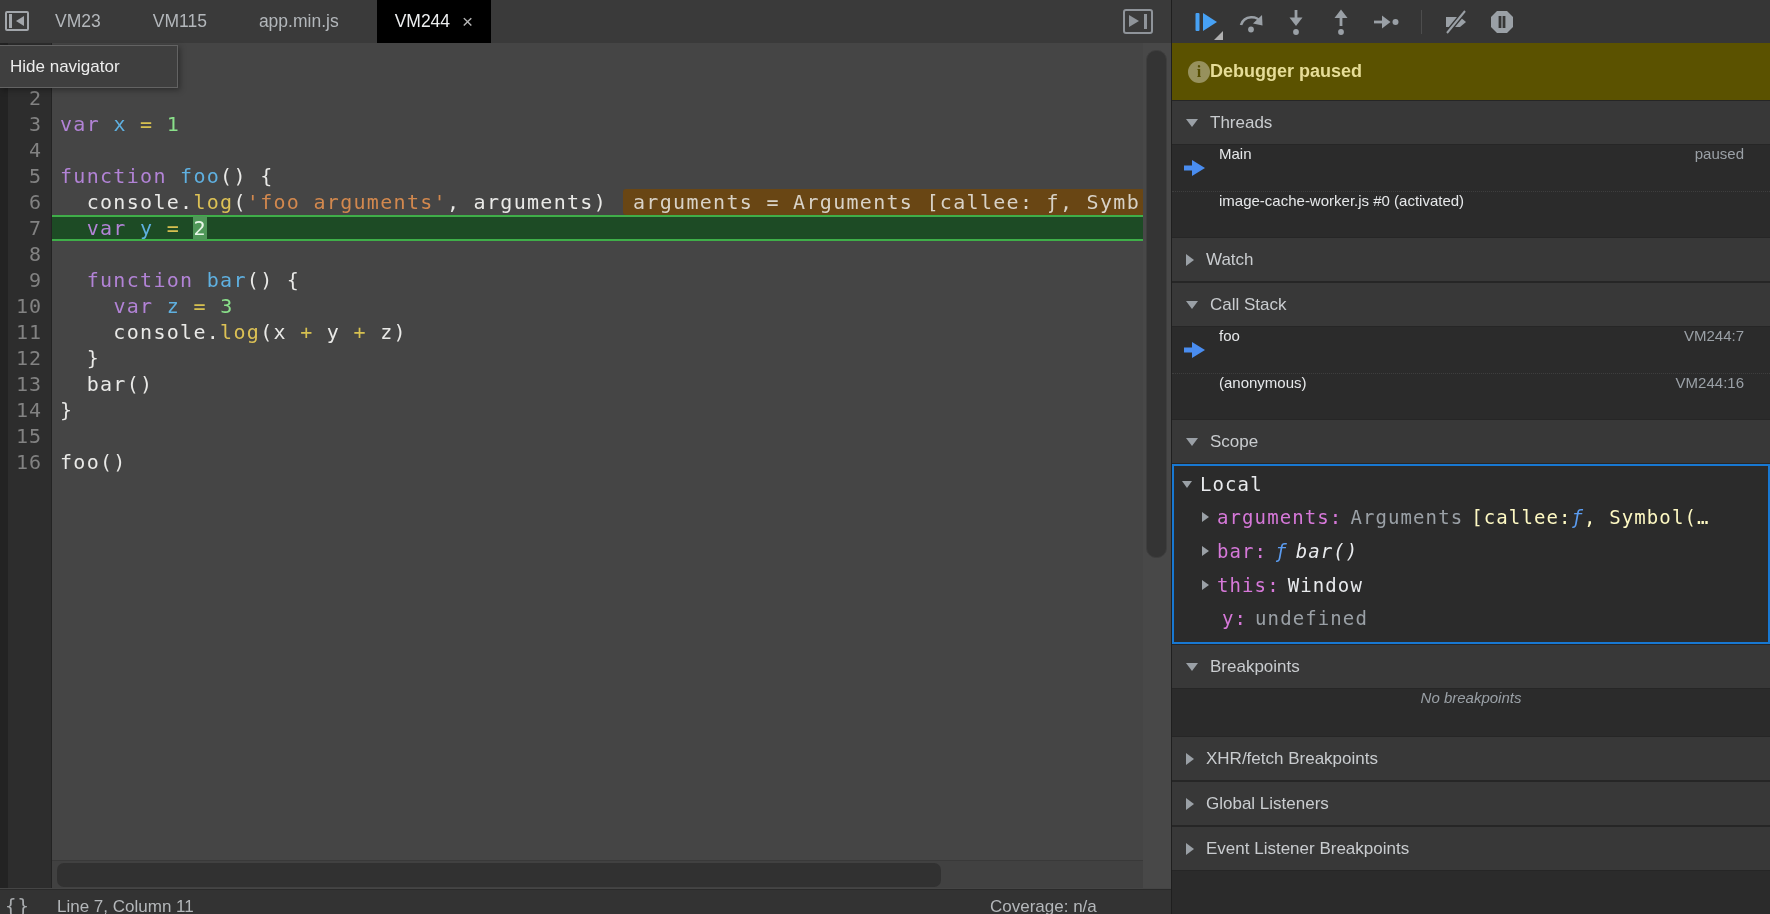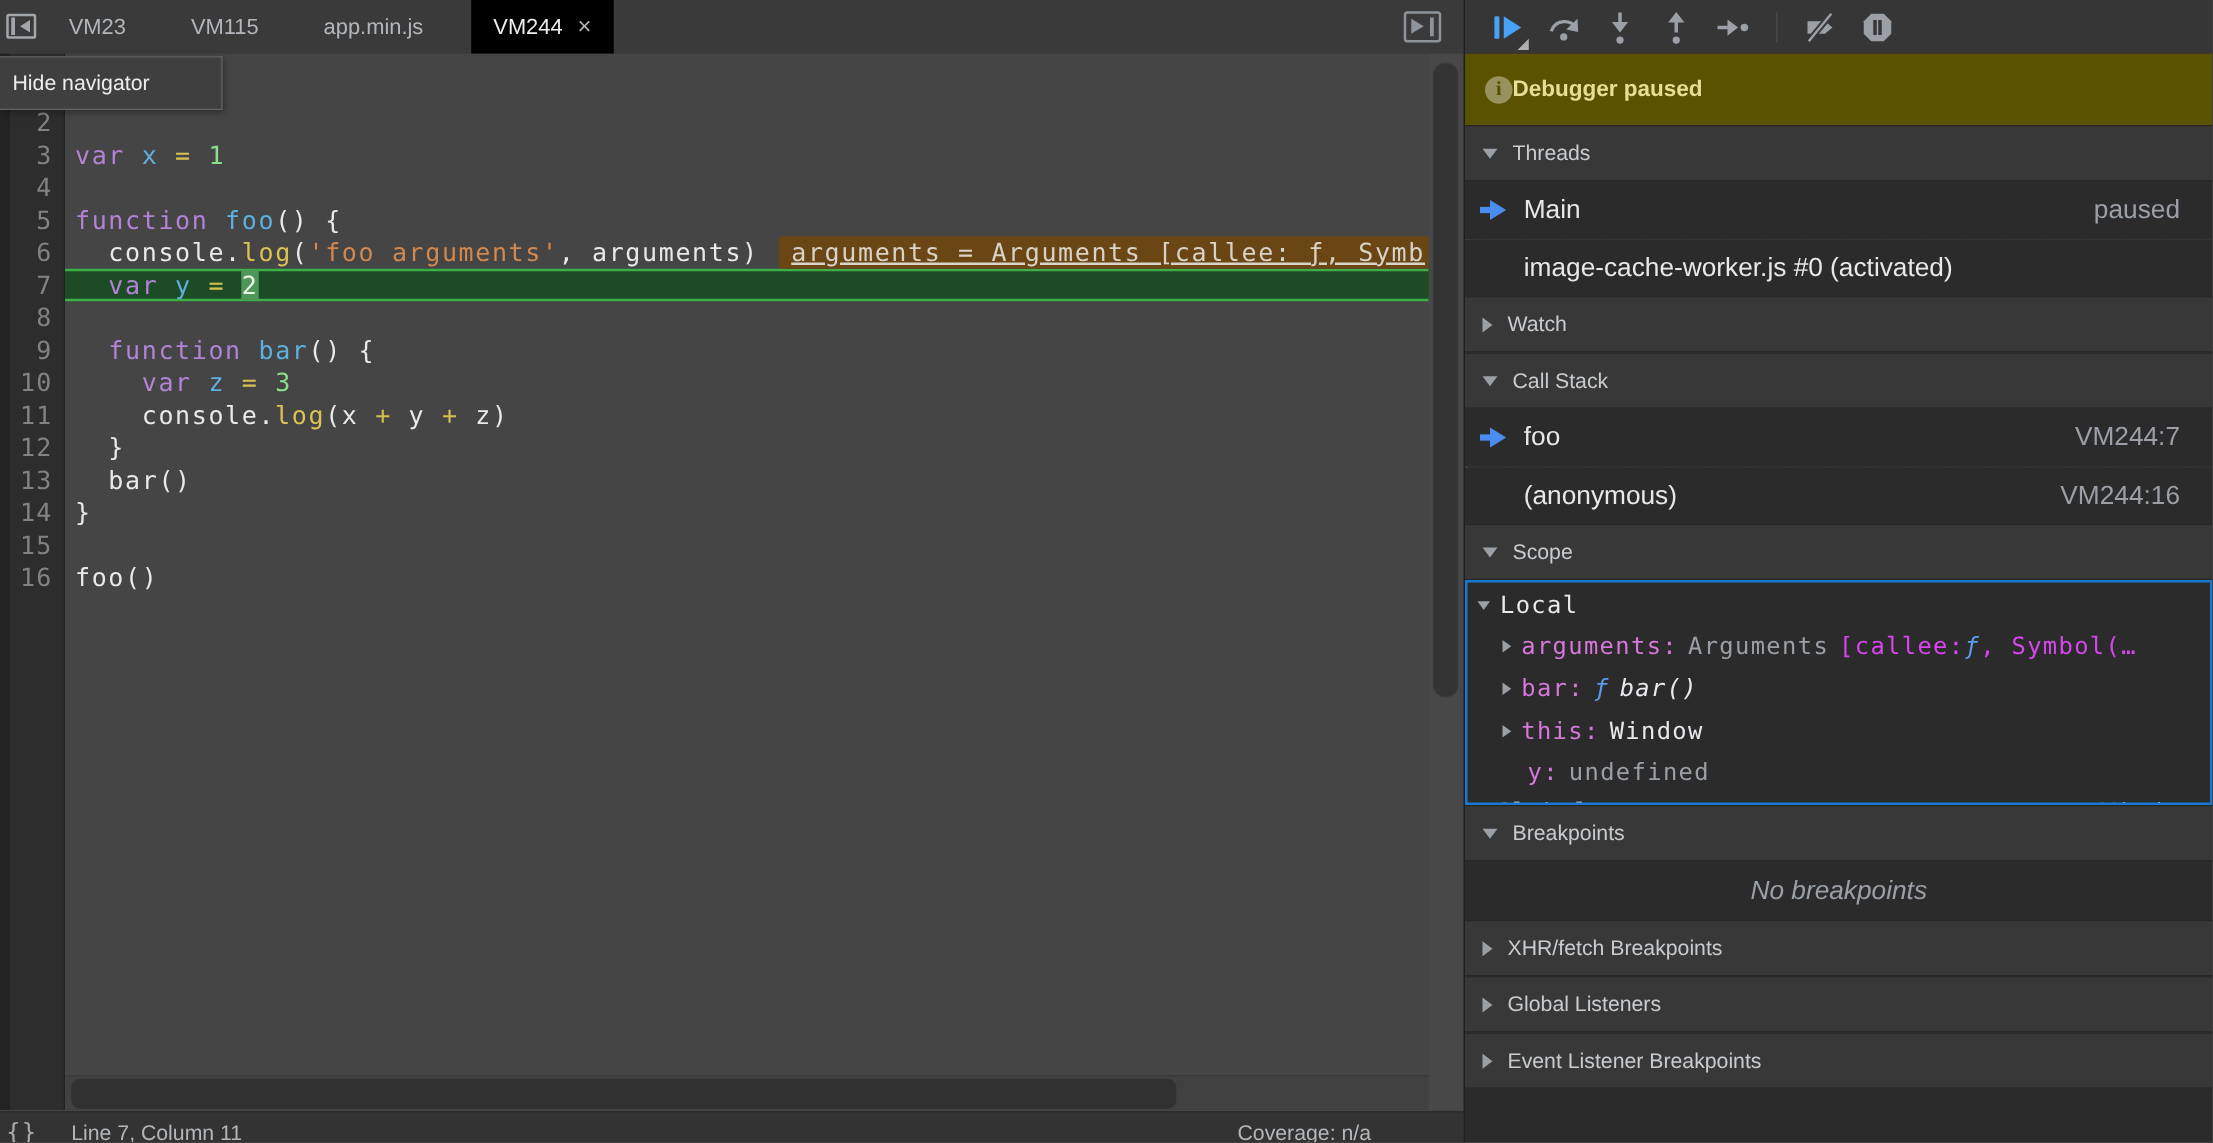--- a/index.html
+++ b/index.html
@@ -42,21 +42,21 @@
   .gutter div{height:26px;line-height:26px;text-align:right;padding-right:10px;
               font-family:"DejaVu Sans Mono",monospace;font-size:20px;letter-spacing:1px;color:#828282;}
   .code-col{position:absolute;left:52px;top:16px;width:1091px;overflow:hidden;}
   .code-line{height:26px;line-height:26px;white-space:pre;padding-left:8px;
              font-family:"DejaVu Sans Mono",monospace;font-size:20px;letter-spacing:1.3px;color:#e9e9e7;}
   .code-line.current{background:#1d4b25;border-top:2px solid #3fae49;border-bottom:2px solid #3fae49;line-height:22px;}
   .tk-kw{color:#b283d6}.tk-id{color:#5fb0e0}.tk-op{color:#d6c050}.tk-num{color:#8ae08a}
   .tk-str{color:#d2884e}.tk-fnc{color:#dcc155}.tk-pl{color:#e9e9e7}
   .tk-cur{background:#4f9758;color:#e8f7e8;}
   .hint{display:inline-block;background:#694614;color:#d8d2c7;border-radius:3px;
-        padding:0 10px;margin-left:16px;text-decoration:underline;}
+        padding:0 10px;margin-left:16px;}
   .vscroll{position:absolute;left:1143px;top:0;width:28px;height:845px;background:#484848;}
   .vthumb{position:absolute;left:3px;top:7px;width:21px;height:508px;background:#343434;border-radius:10px;border:1px solid #3e3e3e;}
   .hscroll-track{position:absolute;left:52px;top:817px;width:1091px;height:28px;background:#414141;border-top:1px solid #393939;}
   .hthumb{position:absolute;left:5px;top:2px;width:884px;height:24px;background:#313131;border-radius:7px;}
   .statusbar{position:absolute;left:0;top:846px;width:1171px;height:25px;background:#333;border-top:1px solid #2a2a2a;overflow:hidden;}
   .statusbar .braces{position:absolute;left:5px;top:5px;font-size:19px;color:#a8abae;letter-spacing:1px;}
   .statusbar .pos{position:absolute;left:57px;top:7px;font-size:17px;color:#b4b7ba;}
   .statusbar .cov{position:absolute;left:990px;top:7px;font-size:17px;color:#b4b7ba;}
 
   
@@ -68,41 +68,41 @@
          border-left:9px solid transparent;border-bottom:9px solid #b0b0b0;}
   .banner{height:57px;background:#5b5200;display:flex;align-items:center;padding-left:16px;}
   .info-circle{width:22px;height:22px;border-radius:50%;background:#97915d;color:#554d00;
                font-size:16px;font-weight:bold;text-align:center;line-height:22px;flex:none;
                font-family:"Liberation Serif",serif;}
   .banner .txt{font-size:18px;font-weight:bold;color:#e6dd97;}
 
   .hdr{height:45px;background:#383838;border-top:1px solid #262626;border-bottom:1px solid #262626;
        display:flex;align-items:center;padding-left:14px;font-size:17px;color:#c9cccf;cursor:pointer;}
   .hdr .lbl{margin-left:12px;}
-  .row{height:46px;display:flex;align-items:center;font-size:21px;color:#e6e8ea;position:relative;cursor:pointer;}
+  .row{height:46px;display:flex;align-items:flex-start;font-size:15px;color:#e6e8ea;position:relative;cursor:pointer;}
   .row + .row{border-top:1px dotted #3e3e3e;}
   .row .indent{width:47px;flex:none;}
   .row .right{position:absolute;right:26px;color:#9aa0a6;}
   .row .arrow{position:absolute;left:12px;top:50%;margin-top:-8px;}
   .row.empty{justify-content:center;color:#9aa0a6;font-style:italic;height:47px;}
 
   .tri-d{width:0;height:0;border-left:6.5px solid transparent;border-right:6.5px solid transparent;
          border-top:8.5px solid #9aa0a6;flex:none;}
   .tri-r{width:0;height:0;border-top:6.5px solid transparent;border-bottom:6.5px solid transparent;
          border-left:8.5px solid #9aa0a6;flex:none;}
   .tri-d.sm{border-left-width:5.5px;border-right-width:5.5px;border-top-width:7px;}
   .tri-r.sm{border-top-width:5.5px;border-bottom-width:5.5px;border-left-width:7px;}
 
   .scopebox{height:180px;border:2px solid #1878d2;background:#2b2b2b;padding-top:2px;overflow:hidden;}
   .srow{display:flex;align-items:center;font-family:"DejaVu Sans Mono",monospace;
         font-size:19px;letter-spacing:1.1px;color:#e8eaed;position:relative;}
   .srow.h32{height:32px;} .srow.h34{height:34px;}
   .srow .t1{margin-left:8px;margin-right:8px;}   
   .srow .t2{margin-left:28px;margin-right:8px;}  
-  .pink{color:#d678d9;} .muted2{color:#9aa0a6;} .lite{color:#d946ef;}
+  .pink{color:#d678d9;} .muted2{color:#9aa0a6;} .lite{color:#fef9c3;}
   .fnblue{color:#5b9cf0;font-style:italic;} .ital{font-style:italic;}
   .gap8{margin-left:8px;}
   .srow .rightwin{position:absolute;right:12px;color:#e8eaed;}
 
   svg{display:block;}
 </style>
 </head>
 <body>
 
 <div class="app">

